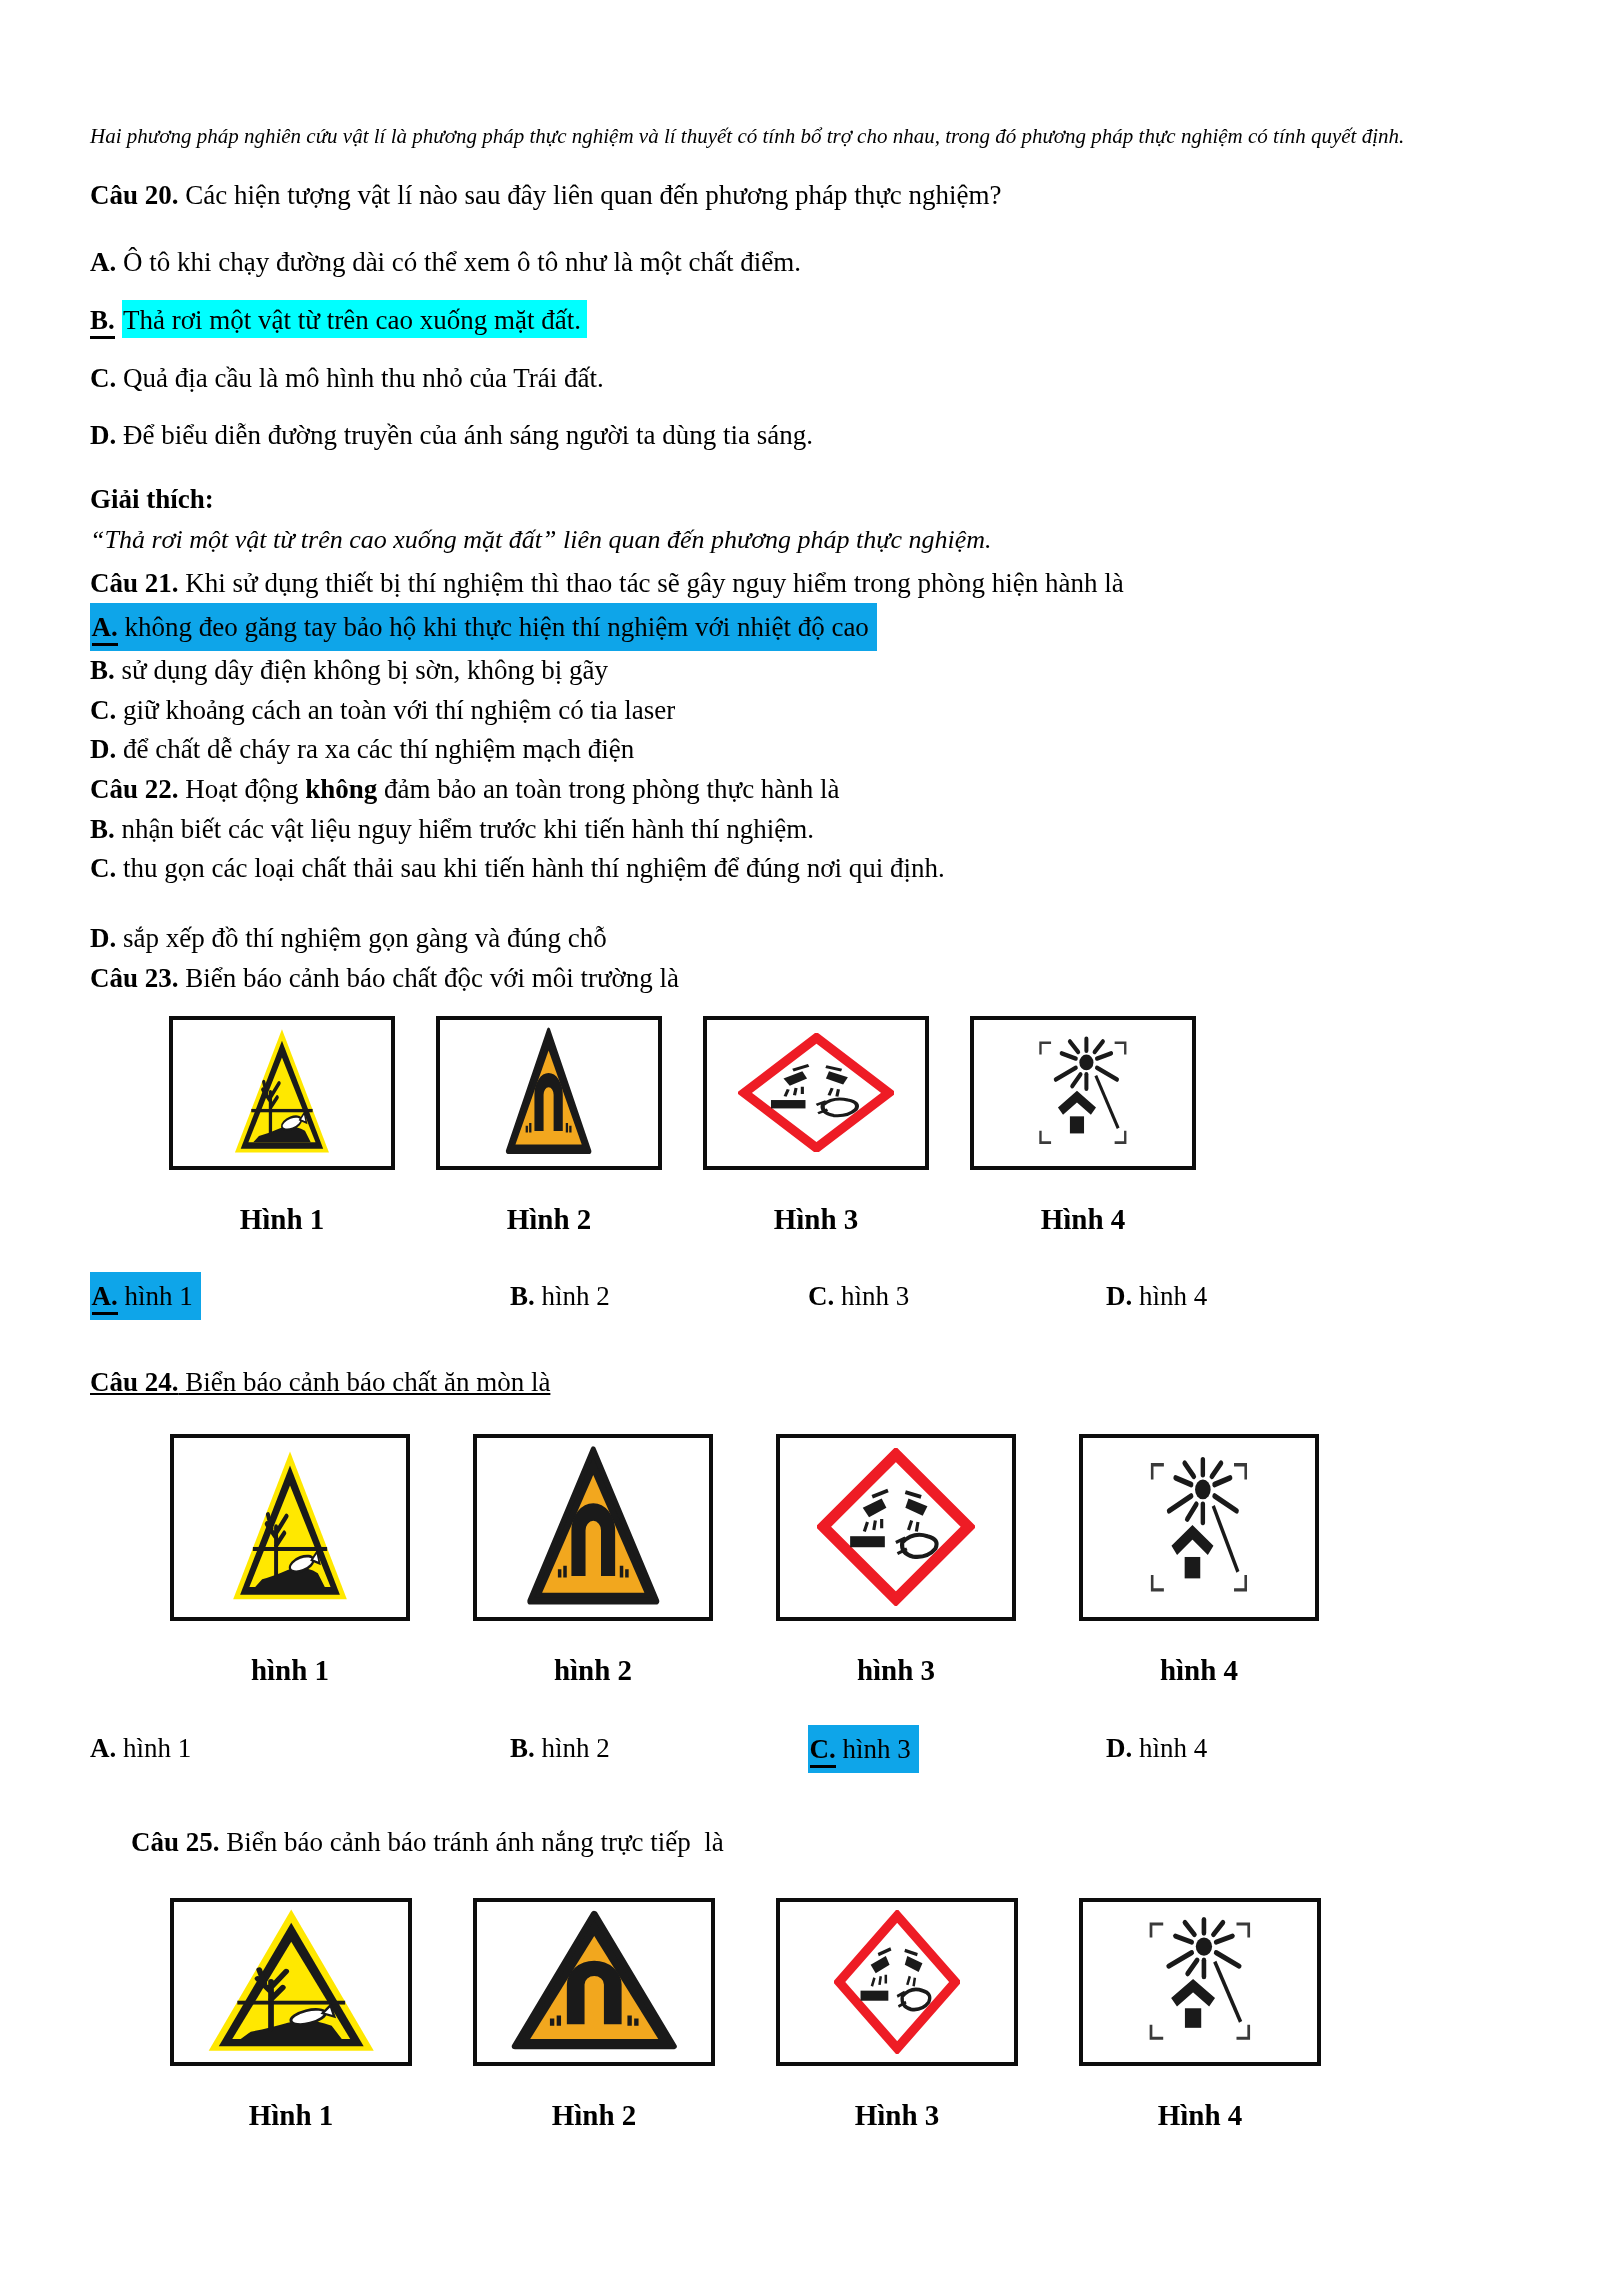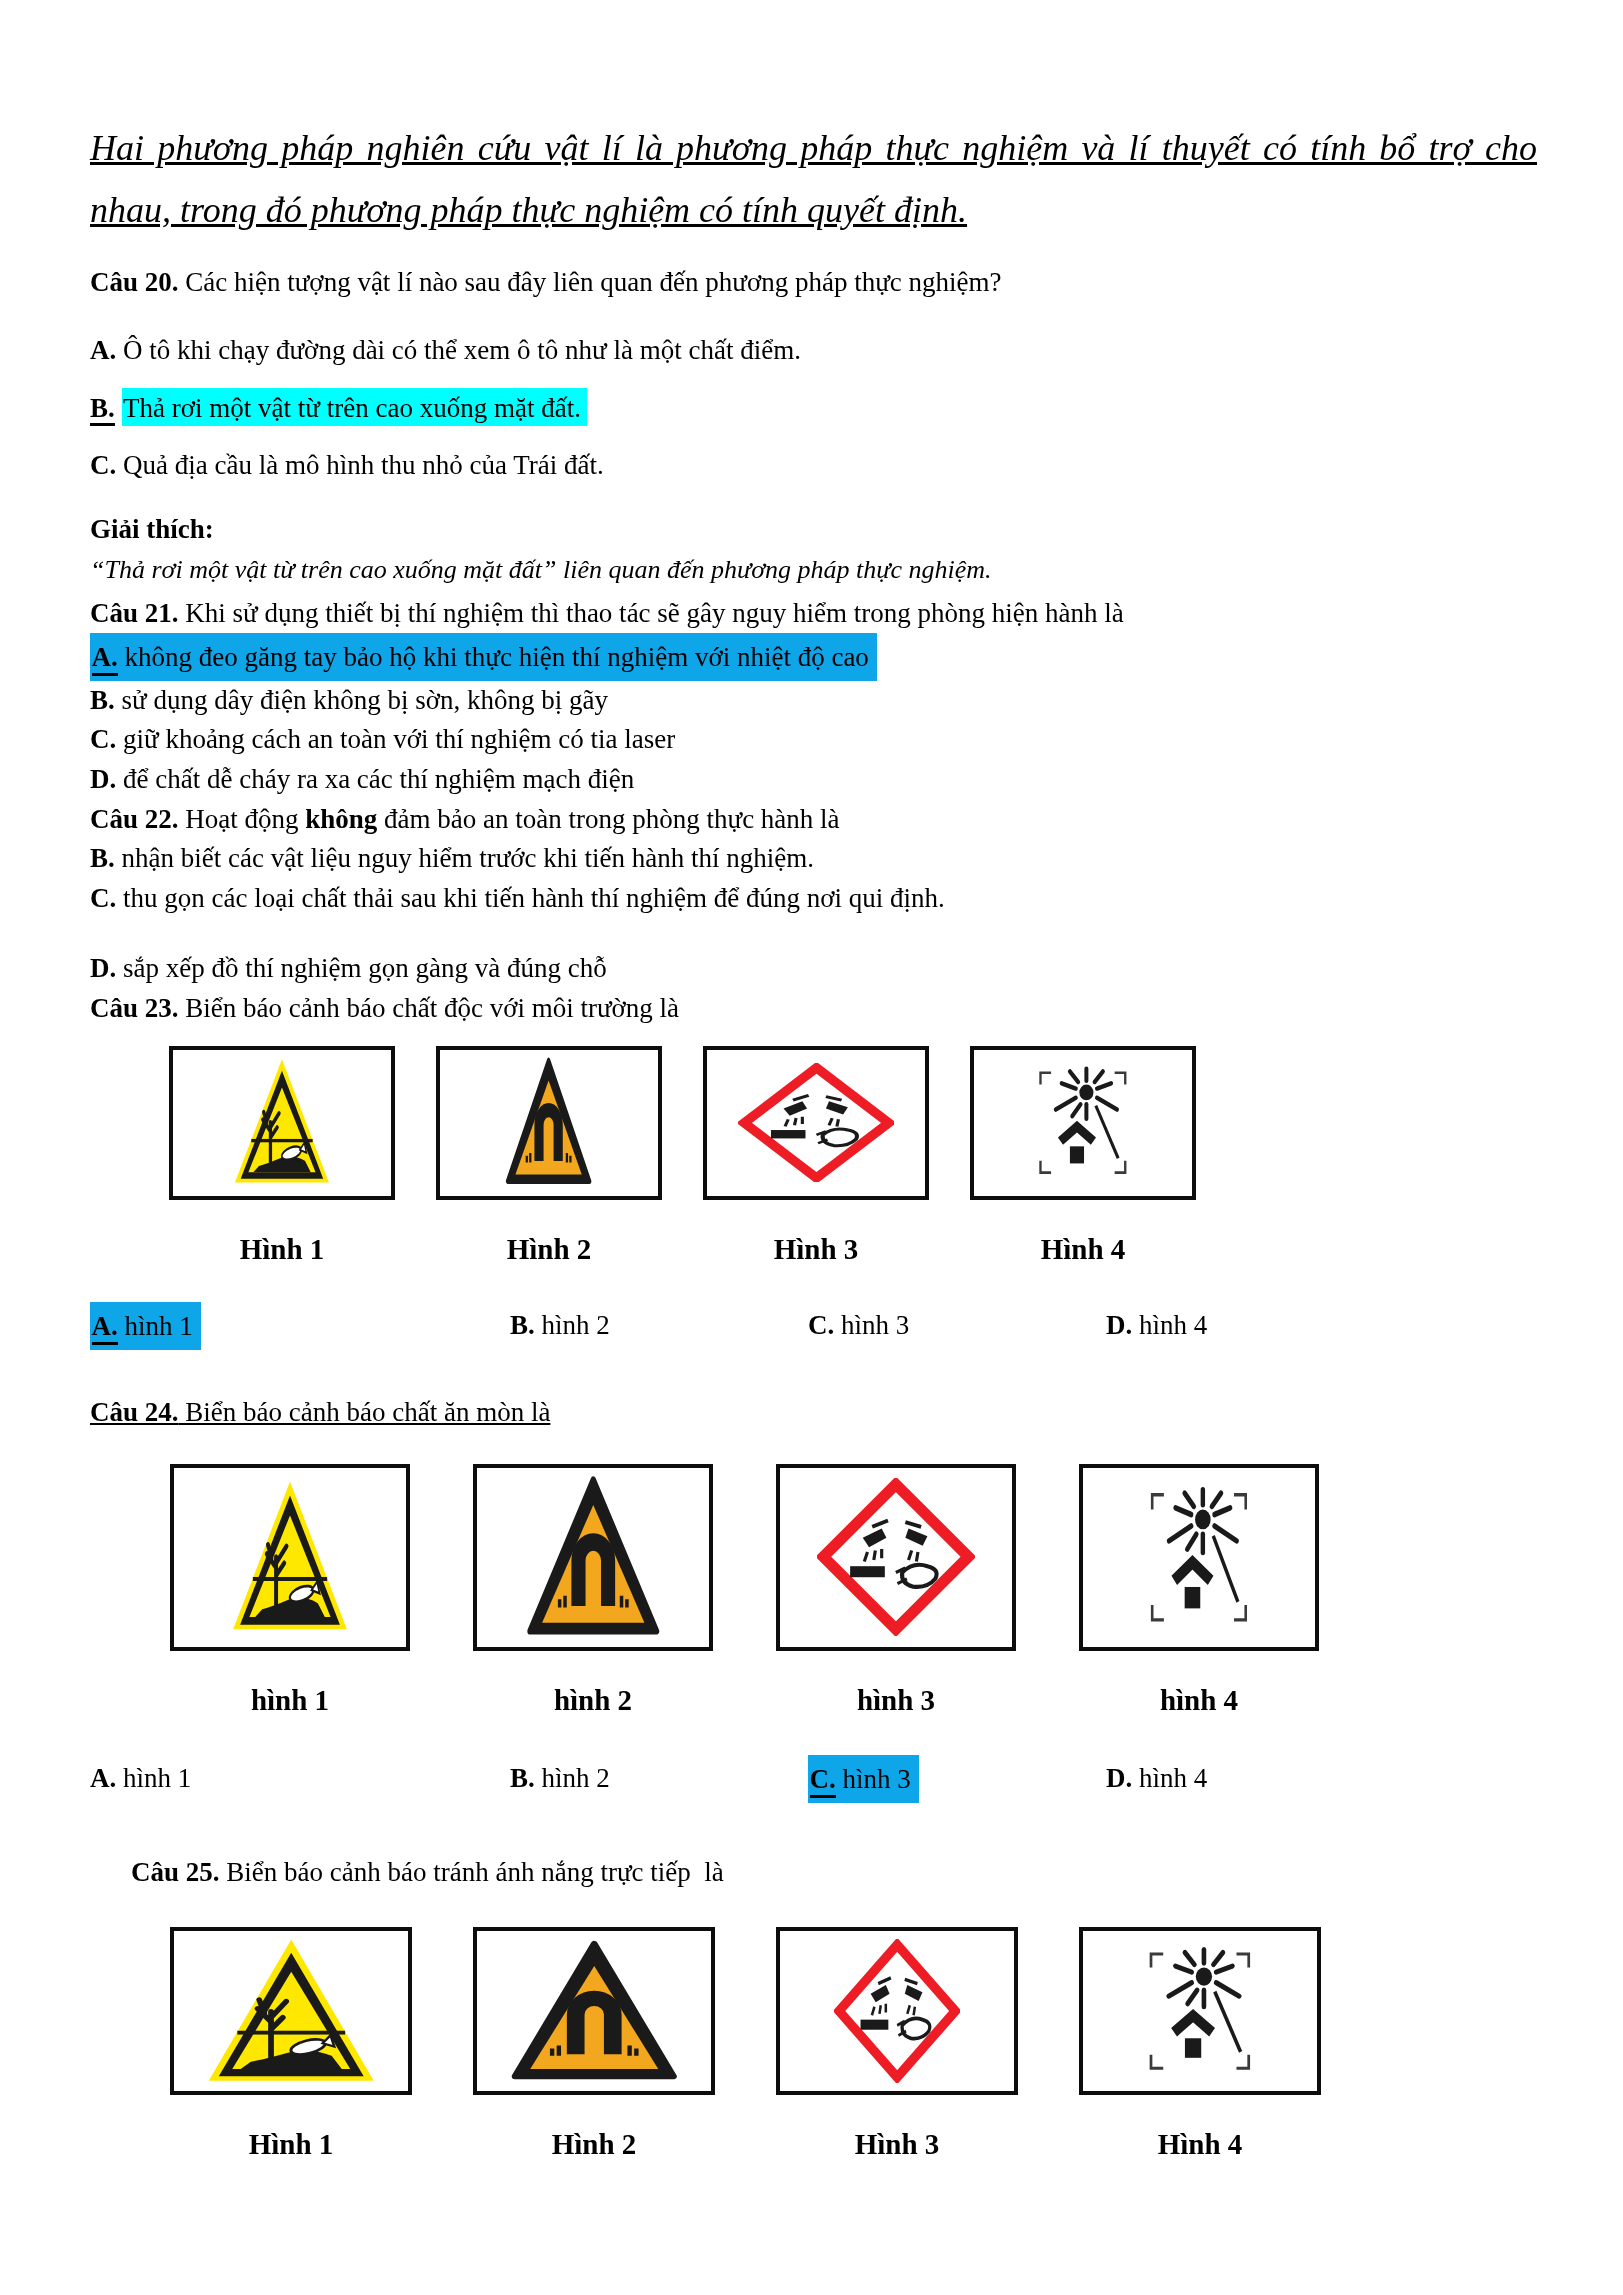--- a/index.html
+++ b/index.html
@@ -5,21 +5,21 @@
   html,body{margin:0;padding:0;background:#ffffff;}
   body{
     width:1623px;height:2295px;
     font-family:"Liberation Serif","DejaVu Serif",serif;
     font-size:27px;color:#000;position:relative;overflow:hidden;
   }
   .page{padding:118px 86px 0 90px;}
   p{margin:0;}
   .italic{font-style:italic;}
   .b{font-weight:bold;}
-  .intro{font-size:36px;line-height:1.72;text-align:justify;margin-bottom:20.4px;text-decoration:underline;}
+  .intro{font-size:21px;line-height:1.72;text-align:justify;margin-bottom:20.4px;}
   .qline{line-height:1.5;}
   .loose{margin-top:17.3px;line-height:1.5;}
   .first-loose{margin-top:27px;}
   .tight{line-height:1.47;}
   .gap-top{margin-top:30px;}
   .hl{background:#00ffff;padding:4.7px 6.3px 3.1px 1.6px;}
   .hl-full{background:#0ea5e9;padding:4.7px 7.9px 3.1px 1.6px;display:inline-block;}
   .ul{border-bottom:3.1px solid #000;padding-bottom:0.8px;}
   .letter{font-weight:bold;}
   .explain-label{margin-top:23.6px;line-height:1.5;}
@@ -115,20 +115,21 @@
 </svg>
 
 <div class="page">
 
   <p class="intro"><span class="italic">Hai phương pháp nghiên cứu vật lí là phương pháp thực nghiệm và lí thuyết có tính bổ trợ cho nhau, trong đó phương pháp thực nghiệm có tính quyết định.</span></p>
 
   <p class="qline"><span class="b">Câu 20.</span><span> Các hiện tượng vật lí nào sau đây liên quan đến phương pháp thực nghiệm?</span></p>
   <p class="loose first-loose"><span class="letter">A.</span> <span>Ô tô khi chạy đường dài có thể xem ô tô như là một chất điểm.</span></p>
   <p class="loose"><span class="letter ul">B.</span> <span class="hl">Thả rơi một vật từ trên cao xuống mặt đất.</span></p>
   <p class="loose"><span class="letter">C.</span> <span>Quả địa cầu là mô hình thu nhỏ của Trái đất.</span></p>
+  <p class="loose"><span class="letter">D.</span> <span>Để biểu diễn đường truyền của ánh sáng người ta dùng tia sáng.</span></p>
   <p class="explain-label"><span class="b">Giải thích:</span></p>
   <p class="explain"><span class="italic">“Thả rơi một vật từ trên cao xuống mặt đất” liên quan đến phương pháp thực nghiệm.</span></p>
 
   <p class="tight"><span class="b">Câu 21.</span><span> Khi sử dụng thiết bị thí nghiệm thì thao tác sẽ gây nguy hiểm trong phòng hiện hành là</span></p>
   <p class="tight"><span class="hl-full"><span class="letter ul">A.</span> <span>không đeo găng tay bảo hộ khi thực hiện thí nghiệm với nhiệt độ cao</span></span></p>
   <p class="tight"><span class="letter">B.</span> <span>sử dụng dây điện không bị sờn, không bị gãy</span></p>
   <p class="tight"><span class="letter">C.</span> <span>giữ khoảng cách an toàn với thí nghiệm có tia laser</span></p>
   <p class="tight"><span class="letter">D.</span> <span>để chất dễ cháy ra xa các thí nghiệm mạch điện</span></p>
 
   <p class="tight"><span class="b">Câu 22.</span><span> Hoạt động </span><span class="b">không</span><span> đảm bảo an toàn trong phòng thực hành là</span></p>

